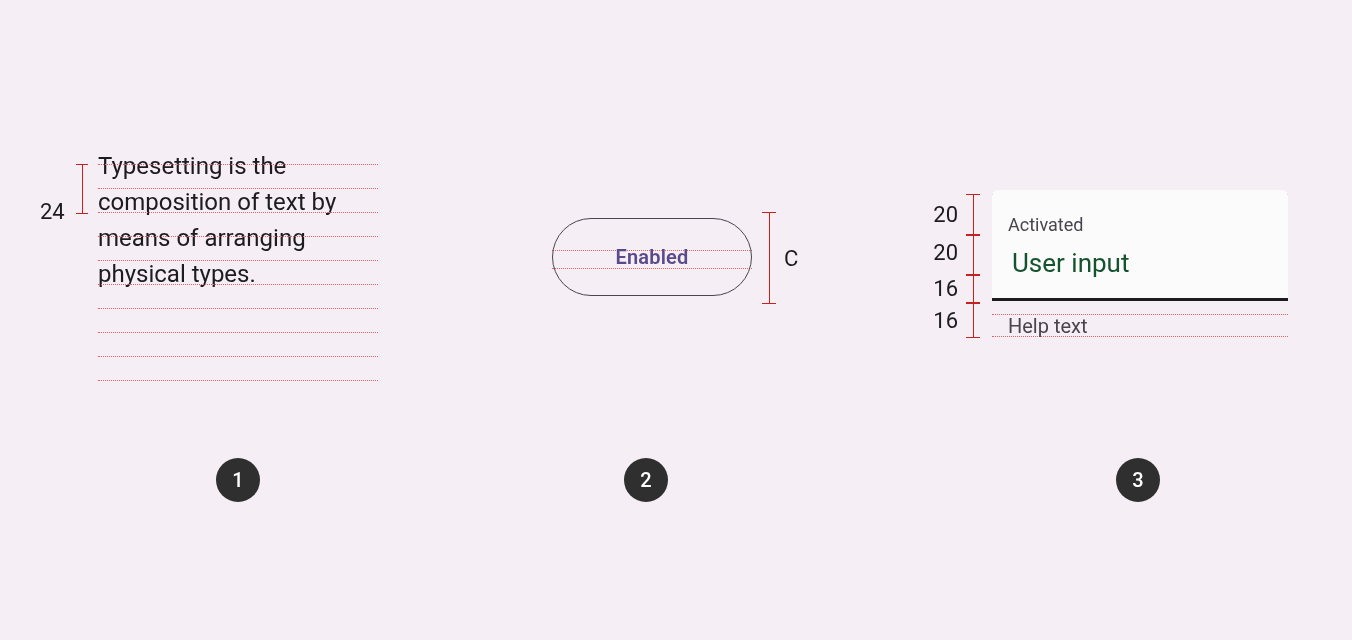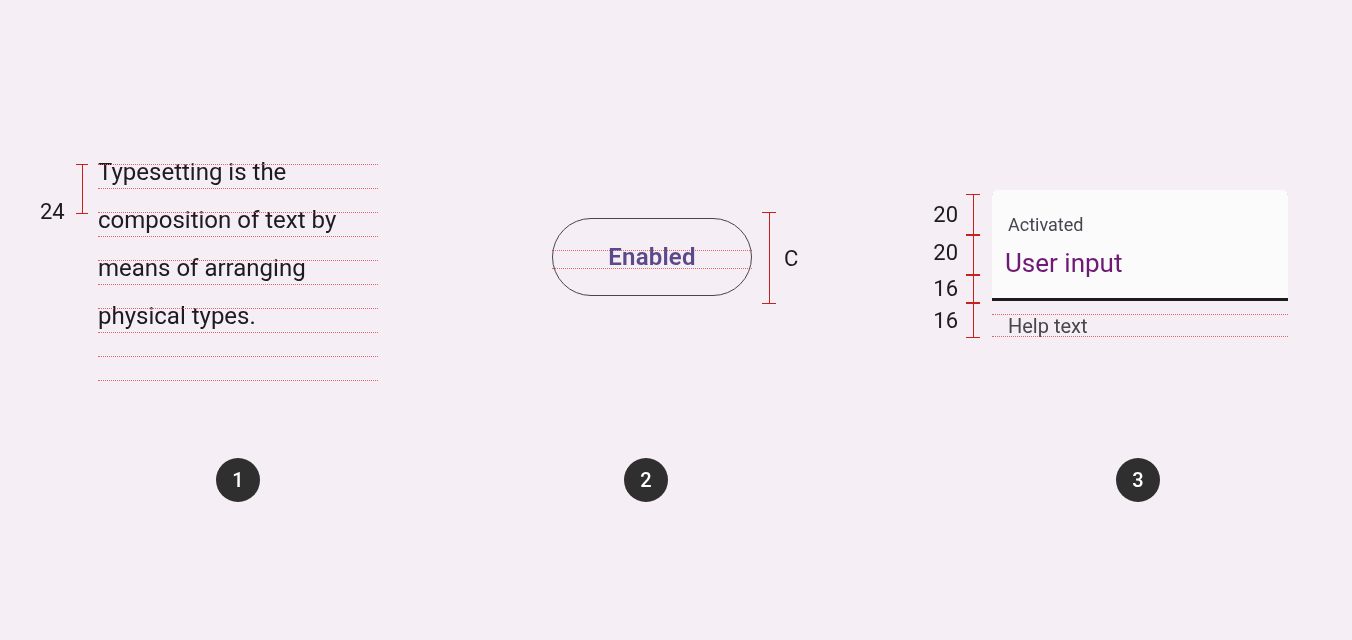--- a/index.html
+++ b/index.html
@@ -8,21 +8,21 @@
     background:#f5eef4;
     font-family:"Roboto","Helvetica Neue",Arial,sans-serif;
     position:relative;
     color:#1c1b1f;
   }
   .panel{position:absolute}
 
   
   #p1{left:98px;top:148px;width:300px}
   #p1 .para{
-    font-size:24px;line-height:48px;color:#1c1b1f;
+    font-size:24px;line-height:36px;color:#1c1b1f;
     letter-spacing:0;
   }
   #p1 .baselines{position:absolute;left:0;top:0;width:280px;pointer-events:none}
   #p1 .baselines div{
     position:absolute;left:0;width:100%;
     border-top:1px dotted #e06666;
   }
   #p1 .spec-bar{
     position:absolute;left:-22px;top:16px;height:48px;width:12px;
     border-top:1px solid #c5221f;border-bottom:1px solid #c5221f;
@@ -34,21 +34,21 @@
     position:absolute;left:-58px;top:28px;font-size:22px;color:#1c1b1f;margin-top:23px;
   }
 
   
   #p2{left:552px;top:218px;width:260px;height:80px}
   #p2 .btn{
     position:absolute;left:0;top:0;
     height:78px;width:200px;border:1.5px solid #49454f;border-radius:40px;
     box-sizing:border-box;
     display:flex;align-items:center;justify-content:center;
-    font-size:24px;font-weight:600;color:#5b4a8a;letter-spacing:.2px;
+    font-size:20px;font-weight:600;color:#5b4a8a;letter-spacing:.2px;
     background:transparent;
   }
   #p2 .guides div{
     position:absolute;left:0;width:200px;border-top:1px dotted #e06666;
   }
   #p2 .spec-bar{
     position:absolute;left:210px;top:-6px;height:90px;width:14px;
     border-top:1px solid #c5221f;border-bottom:1px solid #c5221f;
   }
   #p2 .spec-bar:before{
@@ -61,21 +61,21 @@
   
   #p3{left:918px;top:190px;width:380px}
   #p3 .field-box{
     position:absolute;left:74px;top:0;width:296px;height:108px;
     background:#fbfbfb;border-radius:6px 6px 0 0;
   }
   #p3 .field-label{
     position:absolute;left:90px;top:24px;font-size:18px;color:#49454f;
   }
   #p3 .field-value{
-    position:absolute;left:87px;top:58px;font-size:26px;color:#701a75;
+    position:absolute;left:94px;top:58px;font-size:26px;color:#14532d;
   }
   #p3 .field-underline{
     position:absolute;left:74px;top:108px;width:296px;height:3px;background:#1c1b1f;
   }
   #p3 .field-help{
     position:absolute;left:90px;top:124px;font-size:20px;color:#49454f;
   }
   #p3 .guides div{
     position:absolute;left:74px;width:296px;border-top:1px dotted #e06666;
   }

